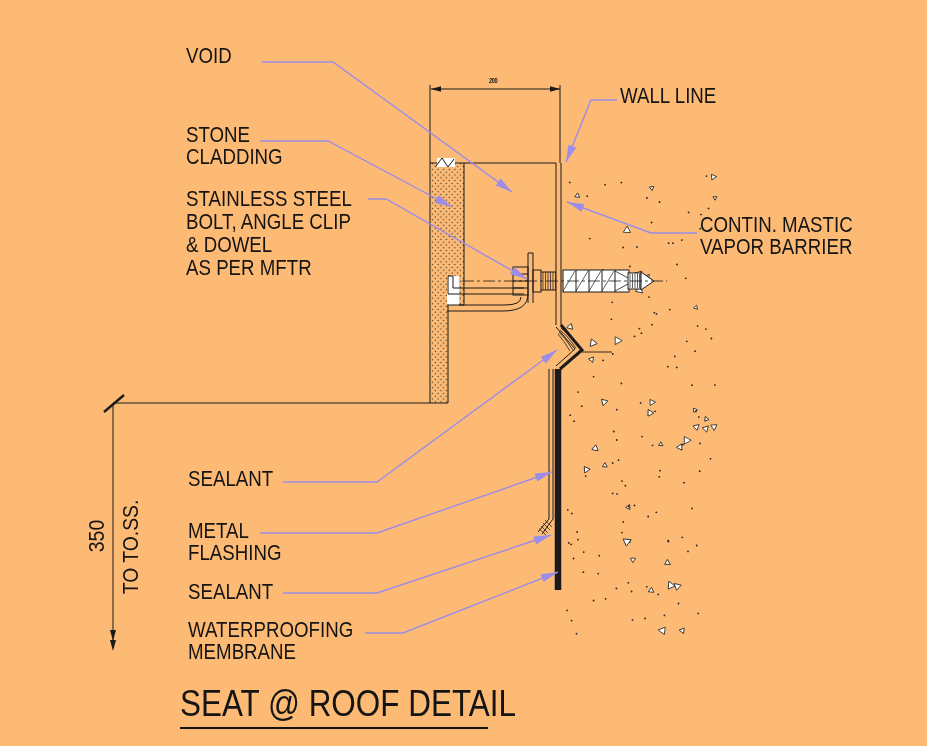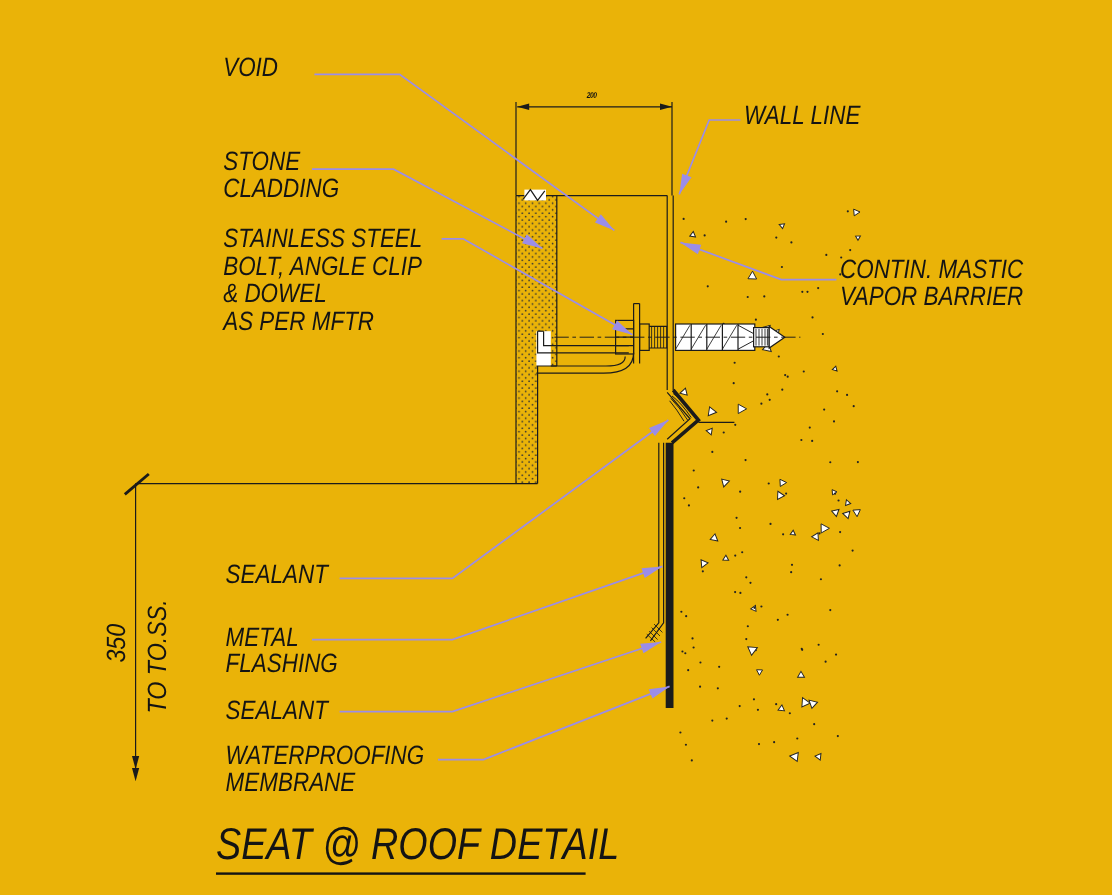--- a/index.html
+++ b/index.html
@@ -1,18 +1,18 @@
 <!DOCTYPE html>
 <html><head>
 <meta charset="utf-8">
 <style>
   html,body{margin:0;padding:0;background:#ffffff;}
   #canvas{
-    position:relative;width:927px;height:746px;background:#eab308;overflow:hidden;
-    font-family:"Liberation Sans","DejaVu Sans",sans-serif;color:#111;font-style:italic;
+    position:relative;width:927px;height:746px;background:#fdba74;overflow:hidden;
+    font-family:"Liberation Sans","DejaVu Sans",sans-serif;color:#111;
   }
   #drawing{position:absolute;left:0;top:0;}
   .lbl{
     position:absolute;font-size:22px;line-height:22px;letter-spacing:0px;
     white-space:pre-line;color:#141414;transform:scaleX(0.85);transform-origin:0 0;
   }
   .lbl-rot{
     position:absolute;font-size:22px;line-height:22px;white-space:nowrap;color:#141414;
     transform:translate(-50%,-50%) rotate(-90deg) scaleX(0.88);transform-origin:center;
   }

